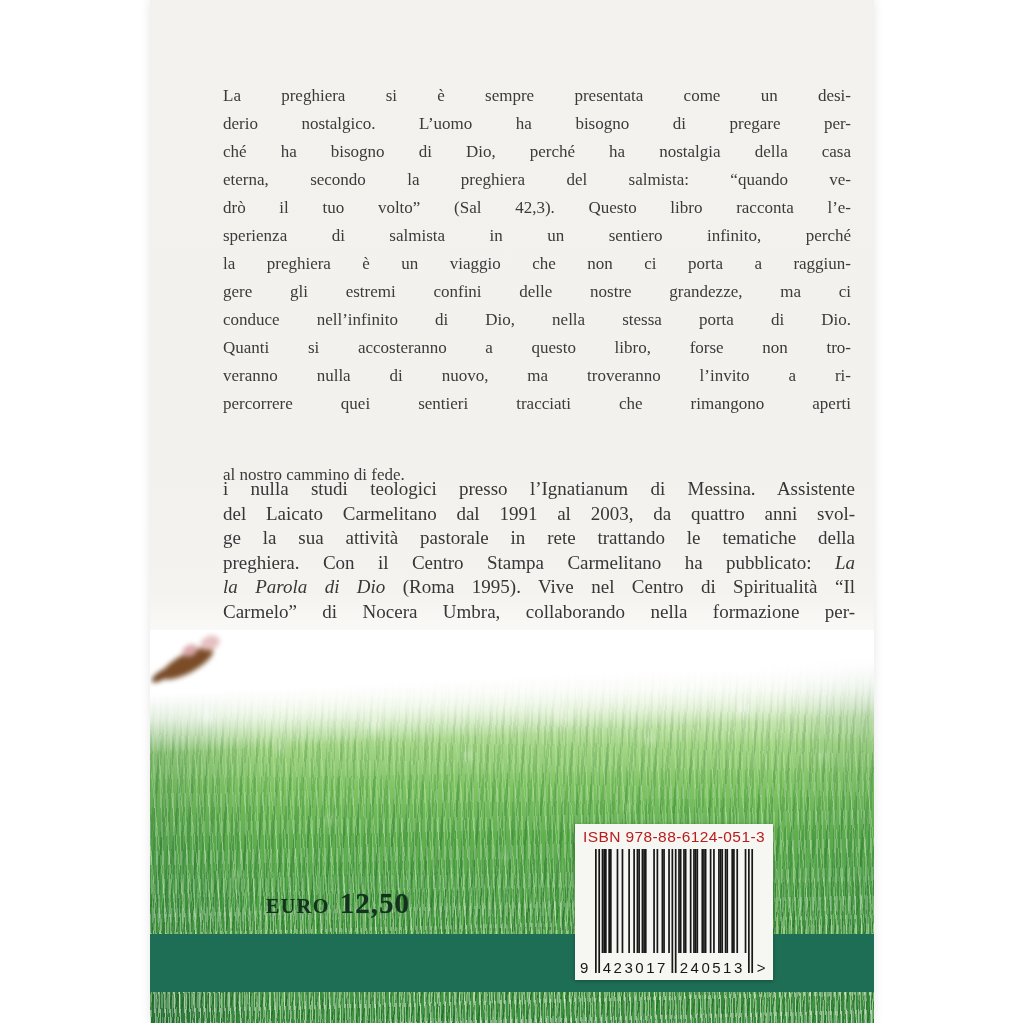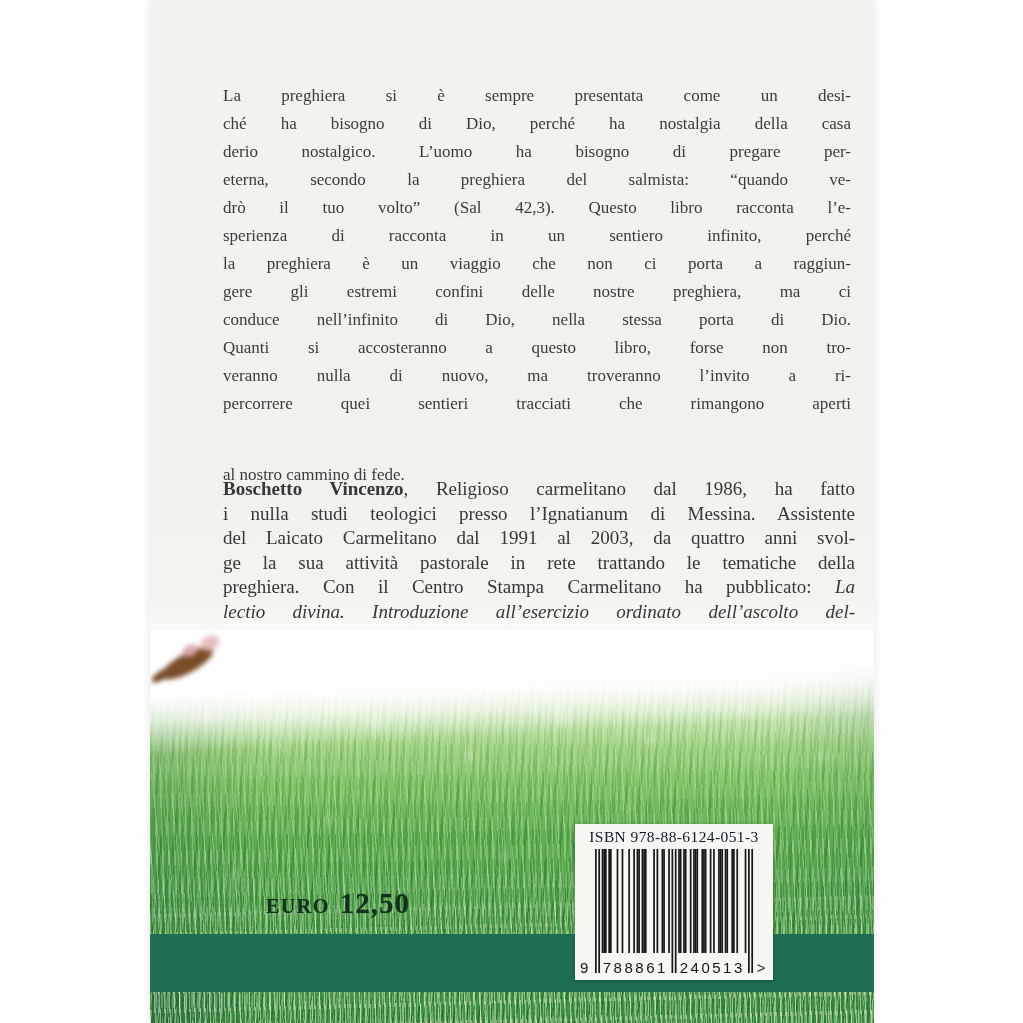--- a/index.html
+++ b/index.html
@@ -61,58 +61,56 @@
   .critter .c-tip2{left:32px;top:15px;width:16px;height:11px;background:#d9a8ac;transform:rotate(-25deg);}
   
   .band{position:absolute;left:0;top:934px;width:100%;height:58px;background:#1e6e55;}
   .price{position:absolute;left:108px;top:887px;display:flex;align-items:baseline;gap:10px;
          color:#14301f;text-shadow:0 0 1px rgba(20,60,30,0.4);padding-left:8px;}
   .price .cur{font-size:20px;font-weight:700;letter-spacing:1.5px;}
   .price .amt{font-size:29px;font-weight:700;letter-spacing:1px;}
   .barcode-label{position:absolute;left:425px;top:824px;width:198px;height:156px;
                  background:#f6f6f2;box-shadow:0 1px 4px rgba(0,0,0,0.30);
                  display:flex;flex-direction:column;align-items:center;}
-  .isbn{font-family:Liberation Serif, serif;font-size:15.5px;color:#0f172a;
+  .isbn{font-family:Liberation Sans, sans-serif;font-size:15.5px;color:#b91c1c;
         margin-top:4px;letter-spacing:0.4px;white-space:nowrap;}
   .bars{position:relative;width:158px;height:104px;margin-top:3px;}
   .bars svg{position:absolute;top:0;left:0;overflow:visible;}
   .bdigits{position:absolute;bottom:4px;left:4px;right:4px;z-index:2;
            display:flex;justify-content:space-between;align-items:baseline;
            font-family:"Liberation Sans",sans-serif;font-size:15px;color:#161616;}
   .bdigits span{background:#f6f6f2;padding:0 1px;letter-spacing:2.5px;}
 </style>
 </head>
 <body>
 
 <div class="stage">
   <div class="cover">
 
     <div class="synopsis">
         <div class="jline">La preghiera si è sempre presentata come un desi-</div>
+        <div class="jline">derio nostalgico. L’uomo ha bisogno di pregare per-</div>
         <div class="jline">ché ha bisogno di Dio, perché ha nostalgia della casa</div>
-        <div class="jline">derio nostalgico. L’uomo ha bisogno di pregare per-</div>
         <div class="jline">eterna, secondo la preghiera del salmista: “quando ve-</div>
         <div class="jline">drò il tuo volto” (Sal 42,3). Questo libro racconta l’e-</div>
-        <div class="jline">sperienza di racconta in un sentiero infinito, perché</div>
+        <div class="jline">sperienza di salmista in un sentiero infinito, perché</div>
         <div class="jline">la preghiera è un viaggio che non ci porta a raggiun-</div>
-        <div class="jline">gere gli estremi confini delle nostre preghiera, ma ci</div>
+        <div class="jline">gere gli estremi confini delle nostre grandezze, ma ci</div>
         <div class="jline">conduce nell’infinito di Dio, nella stessa porta di Dio.</div>
         <div class="jline">Quanti si accosteranno a questo libro, forse non tro-</div>
         <div class="jline">veranno nulla di nuovo, ma troveranno l’invito a ri-</div>
         <div class="jline">percorrere quei sentieri tracciati che rimangono aperti</div>
         <div class="jline jlast">al nostro cammino di fede.</div>
       </div>
 
     <div class="bio">
-        <div class="jline"><span style="font-weight: 700;">Boschetto Vincenzo</span><span>, Religioso carmelitano dal 1986, ha fatto</span></div>
         <div class="jline"><span>i nulla studi teologici presso l’Ignatianum di Messina. Assistente</span></div>
         <div class="jline"><span>del Laicato Carmelitano dal 1991 al 2003, da quattro anni svol-</span></div>
         <div class="jline"><span>ge la sua attività pastorale in rete trattando le tematiche della</span></div>
         <div class="jline"><span>preghiera. Con il Centro Stampa Carmelitano ha pubblicato: </span><span style="font-style: italic;">La</span></div>
-        <div class="jline"><span style="font-style: italic;">lectio divina. Introduzione all’esercizio ordinato dell’ascolto del-</span></div>
         <div class="jline"><span style="font-style: italic;">la Parola di Dio</span><span> (Roma 1995). Vive nel Centro di Spiritualità “Il</span></div>
         <div class="jline"><span>Carmelo” di Nocera Umbra, collaborando nella formazione per-</span></div>
         <div class="jline jlast"><span>manente della sua Provincia religiosa.</span></div>
       </div>
 
     <div class="grass">
       <div class="grass-base"></div>
       <div class="grass-shade"></div>
       <div class="grass-bokeh"></div>
       <div class="grass-blades"></div>
@@ -181,20 +179,20 @@
             <rect x="136.38" y="0" width="1.71" height="104" fill="#181818"></rect>
             <rect x="138.04" y="0" width="1.71" height="104" fill="#181818"></rect>
             <rect x="141.37" y="0" width="1.71" height="104" fill="#181818"></rect>
             <rect x="149.68" y="0" width="1.71" height="104" fill="#181818"></rect>
             <rect x="153.01" y="0" width="1.71" height="124" fill="#181818"></rect>
             <rect x="156.34" y="0" width="1.71" height="124" fill="#181818"></rect>
           </svg>
         </div>
       <div class="bdigits">
         <span>9</span>
-        <span>788861</span>
+        <span>423017</span>
         <span>240513</span>
         <span>&gt;</span>
       </div>
     </div>
 
   </div>
 </div>
 
 </body></html>

